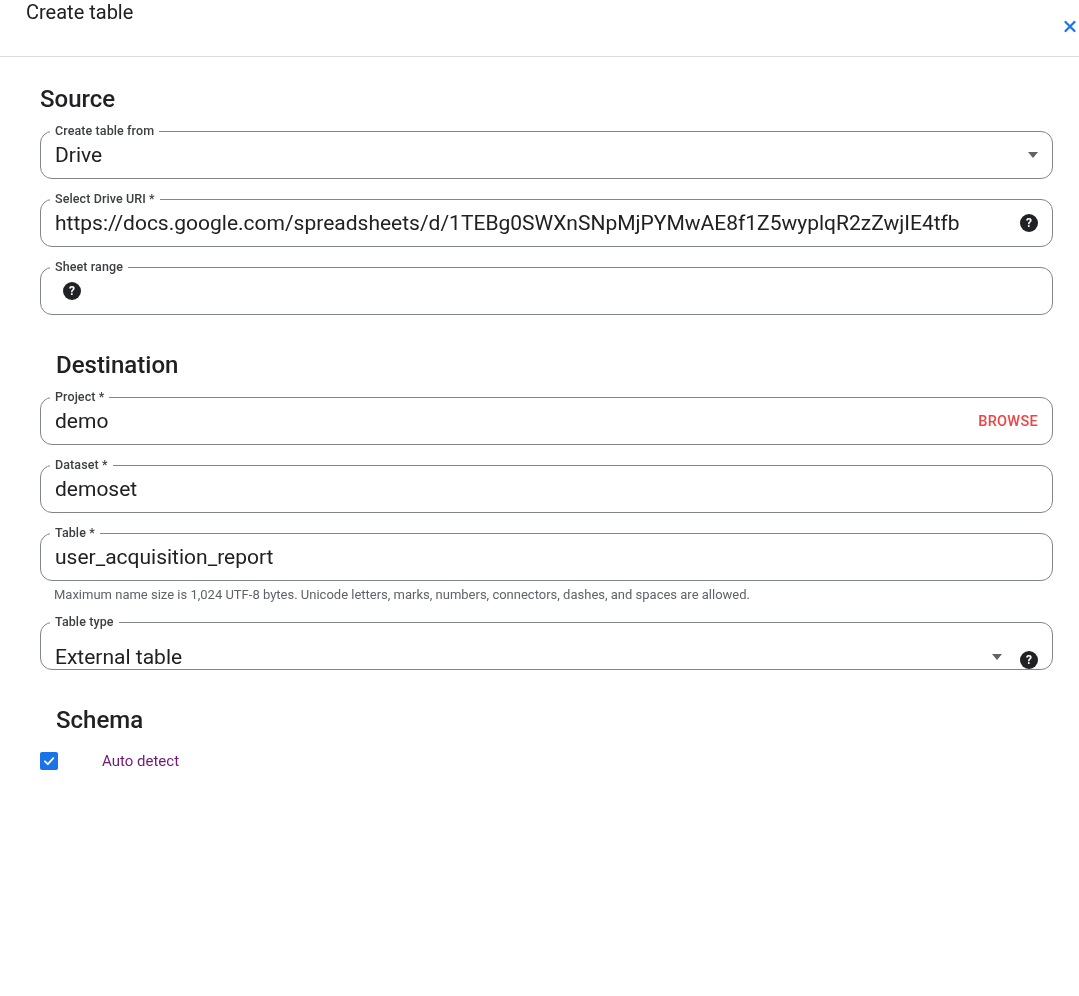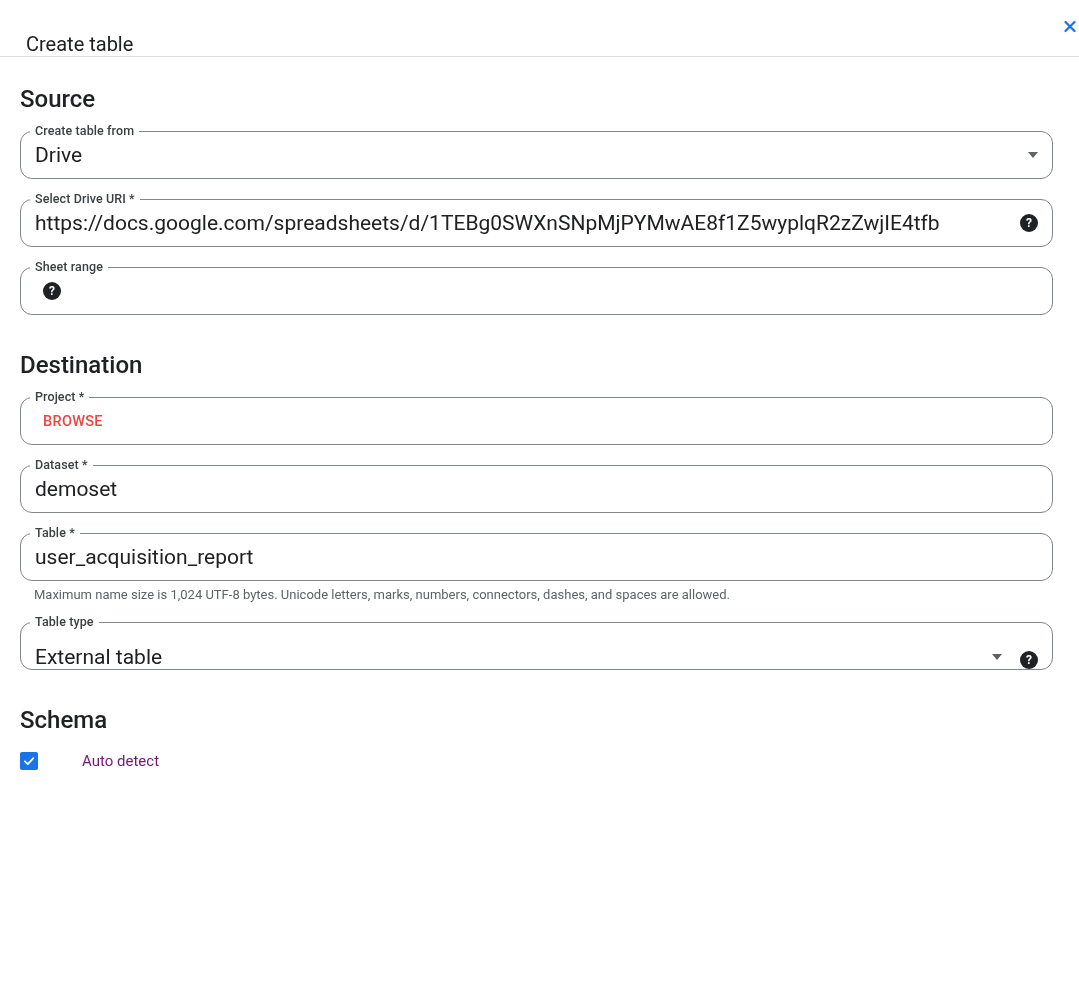--- a/index.html
+++ b/index.html
@@ -12,39 +12,39 @@
   .page {
     width: 1079px;
     height: 996px;
     position: relative;
     overflow: hidden;
   }
   .header {
     height: 57px;
     border-bottom: 1px solid #dadce0;
     display: flex;
-    align-items: flex-end;
+    align-items: flex-start;
     padding: 0 26px;
     position: relative;
   }
   .header-title {
     font-size: 20px;
     font-weight: 400;
     color: #202124;
   }
   .header-close {
     position: absolute;
     right: 0px;
     top: 50%;
     transform: translateY(-50%);
     color: #1a73e8;
     font-size: 22px;
   }
   .content {
-    padding: 28px 26px 16px 20px;
+    padding: 28px 26px 16px 40px;
   }
   .section-title {
     font-size: 24px;
     font-weight: 500;
     margin: 10px 0 18px 0;
     color: #202124;
   }
   .section-title.first { margin-top: 0; }
 
   .field-wrap {
@@ -109,21 +109,21 @@
     text-transform: uppercase;
     cursor: pointer;
     margin-left: 8px;
   }
   .helper-text {
     color: #5f6368;
     font-size: 13px;
     margin-top: 6px;
     padding-left: 14px;
   }
-  .section-gap { margin-top: 36px; }
+  .section-gap { margin-top: 36px; margin-left: 16px; }
 
   .checkbox-row {
     display: flex;
     align-items: center;
     gap: 12px;
     margin-top: 14px;
   }
   .checkbox {
     width: 18px; height: 18px;
     border-radius: 2px;
@@ -190,20 +190,21 @@
         <span class="field-label">Sheet range</span>
         <span class="help-icon">?</span>
       </div>
     </div>
 
     <div class="section-title section-gap">Destination</div>
 
     <div class="field-wrap">
       <div class="field-border">
         <span class="field-label">Project *</span>
+        <input class="field-value" type="text" value="demo" style="">
         <span class="browse-link">BROWSE</span>
       </div>
     </div>
 
     <div class="field-wrap">
       <div class="field-border">
         <span class="field-label">Dataset *</span>
         <input class="field-value" type="text" value="demoset" style="">
       </div>
     </div>

